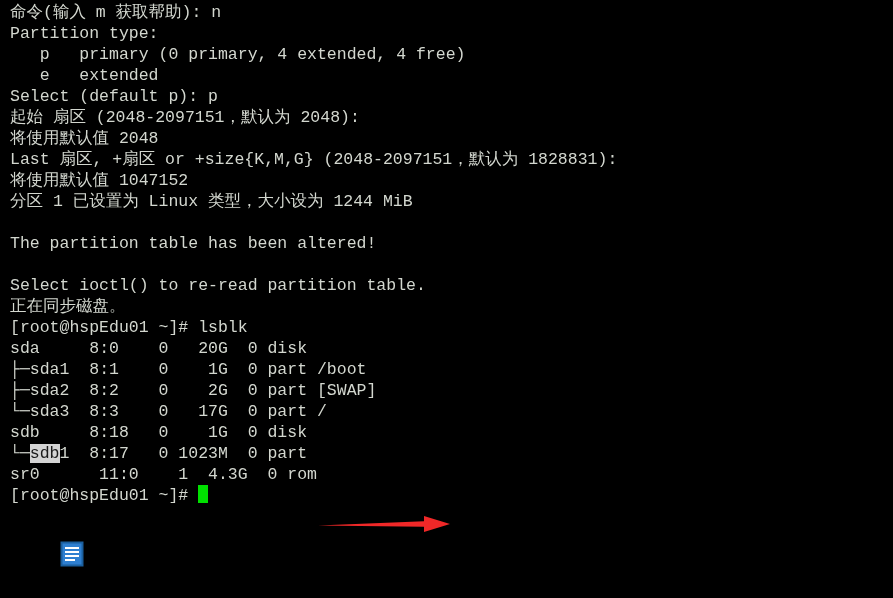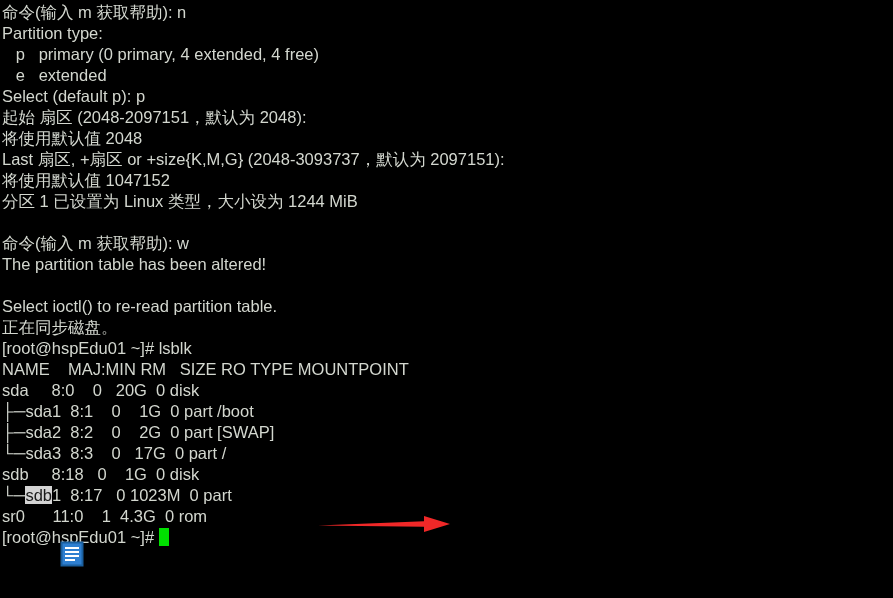--- a/index.html
+++ b/index.html
@@ -24,22 +24,23 @@
     font-size: 16.5px;
     line-height: 21px;
     padding: 2px 0 0 2px;
     box-sizing: border-box;
     overflow: hidden;
   }
   .line {
     white-space: pre;
     height: 21px;
     line-height: 21px;
-    font-family: Liberation Sans, sans-serif;
+    font-family: Liberation Mono, monospace;
     letter-spacing: 0px;
+    margin-left: 8px;
   }
   .line.blank {
     height: 21px;
   }
   
   .sel {
     background: #d4d4d4;
     color: #1a1a1a;
   }
   
@@ -73,32 +74,30 @@
 
 <div id="terminal">
 
   <div class="line">命令(输入 m 获取帮助): n</div>
   <div class="line">Partition type:</div>
   <div class="line">   p   primary (0 primary, 4 extended, 4 free)</div>
   <div class="line">   e   extended</div>
   <div class="line">Select (default p): p</div>
   <div class="line">起始 扇区 (2048-2097151，默认为 2048):</div>
   <div class="line">将使用默认值 2048</div>
-  <div class="line">Last 扇区, +扇区 or +size{K,M,G} (2048-3093737，默认为 2097151):</div>
+  <div class="line">Last 扇区, +扇区 or +size{K,M,G} (2048-2097151，默认为 1828831):</div>
   <div class="line">将使用默认值 1047152</div>
   <div class="line">分区 1 已设置为 Linux 类型，大小设为 1244 MiB</div>
   <div class="line blank"></div>
-  <div class="line">命令(输入 m 获取帮助): w</div>
   <div class="line">The partition table has been altered!</div>
   <div class="line blank"></div>
   <div class="line">Select ioctl() to re-read partition table.</div>
   <div class="line">正在同步磁盘。</div>
 
   <div class="line">[root@hspEdu01 ~]# lsblk</div>
-  <div class="line">NAME    MAJ:MIN RM   SIZE RO TYPE MOUNTPOINT</div>
 
   <div class="line"><span></span><span>sda</span><span>     8:0    0   20G  0 disk </span></div>
 
   <div class="line"><span>├─</span><span>sda1</span><span>  8:1    0    1G  0 part /boot</span></div>
 
   <div class="line"><span>├─</span><span>sda2</span><span>  8:2    0    2G  0 part [SWAP]</span></div>
 
   <div class="line"><span>└─</span><span>sda3</span><span>  8:3    0   17G  0 part /</span></div>
 
   <div class="line"><span></span><span>sdb</span><span>     8:18   0    1G  0 disk </span></div>

